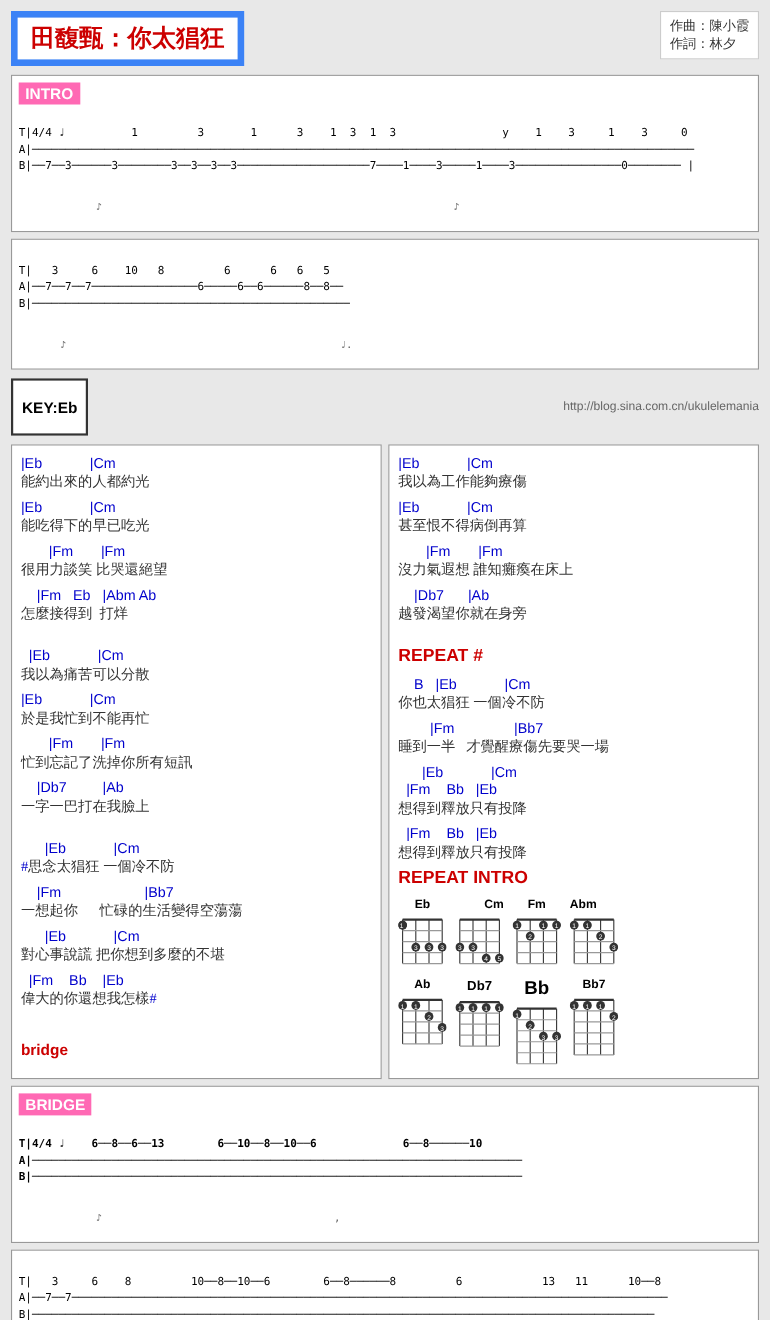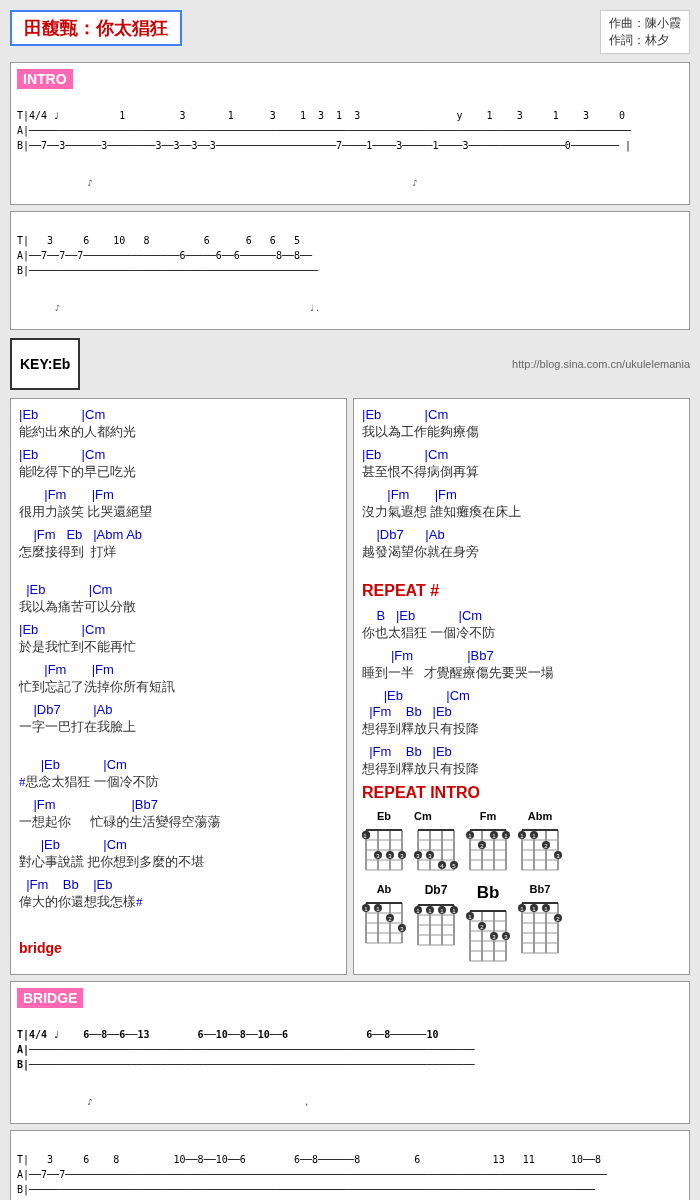--- a/index.html
+++ b/index.html
@@ -16,23 +16,23 @@
       padding: 10px;
     }
     .title-area {
       display: flex;
       justify-content: space-between;
       align-items: flex-start;
       margin-bottom: 8px;
     }
     .song-title {
       background: white;
-      border: 2px solid #3b82f6;
+      border: 6px solid #3b82f6;
       padding: 4px 12px;
-      font-size: 18px;
+      font-size: 22px;
       font-weight: bold;
       color: #cc0000;
       font-family: 'SimSun', serif;
     }
     .composer-info {
       background: white;
       border: 1px solid #ccc;
       padding: 4px 8px;
       font-size: 12px;
       color: #333;
@@ -277,21 +277,21 @@
               <text x="3" y="16" font-size="6" fill="white" text-anchor="middle">1</text>
               <circle cx="16" cy="33" r="4" fill="#333"></circle>
               <text x="16" y="36" font-size="6" fill="white" text-anchor="middle">3</text>
               <circle cx="28" cy="33" r="4" fill="#333"></circle>
               <text x="28" y="36" font-size="6" fill="white" text-anchor="middle">3</text>
               <circle cx="40" cy="33" r="4" fill="#333"></circle>
               <text x="40" y="36" font-size="6" fill="white" text-anchor="middle">3</text>
             </svg>
           </div>
 
-          <div style="text-align:left;">
+          <div style="text-align:right;">
             <div style="font-size:11px; font-weight:bold;">Cm</div>
             <svg width="44" height="50">
               <line x1="4" y1="8" x2="40" y2="8" stroke="#333" stroke-width="2"></line>
               <line x1="4" y1="8" x2="4" y2="48" stroke="#333" stroke-width="1"></line>
               <line x1="16" y1="8" x2="16" y2="48" stroke="#333" stroke-width="1"></line>
               <line x1="28" y1="8" x2="28" y2="48" stroke="#333" stroke-width="1"></line>
               <line x1="40" y1="8" x2="40" y2="48" stroke="#333" stroke-width="1"></line>
               <line x1="4" y1="18" x2="40" y2="18" stroke="#999" stroke-width="1"></line>
               <line x1="4" y1="28" x2="40" y2="28" stroke="#999" stroke-width="1"></line>
               <line x1="4" y1="38" x2="40" y2="38" stroke="#999" stroke-width="1"></line>
@@ -323,21 +323,21 @@
               <text x="4" y="16" font-size="6" fill="white" text-anchor="middle">1</text>
               <circle cx="16" cy="23" r="4" fill="#333"></circle>
               <text x="16" y="26" font-size="6" fill="white" text-anchor="middle">2</text>
               <circle cx="28" cy="13" r="4" fill="#333"></circle>
               <text x="28" y="16" font-size="6" fill="white" text-anchor="middle">1</text>
               <circle cx="40" cy="13" r="4" fill="#333"></circle>
               <text x="40" y="16" font-size="6" fill="white" text-anchor="middle">1</text>
             </svg>
           </div>
 
-          <div style="text-align:center;">
+          <div style="">
             <div style="font-size:11px; font-weight:bold;">Abm</div>
             <svg width="44" height="50">
               <line x1="4" y1="8" x2="40" y2="8" stroke="#333" stroke-width="2"></line>
               <line x1="4" y1="8" x2="4" y2="48" stroke="#333" stroke-width="1"></line>
               <line x1="16" y1="8" x2="16" y2="48" stroke="#333" stroke-width="1"></line>
               <line x1="28" y1="8" x2="28" y2="48" stroke="#333" stroke-width="1"></line>
               <line x1="40" y1="8" x2="40" y2="48" stroke="#333" stroke-width="1"></line>
               <line x1="4" y1="18" x2="40" y2="18" stroke="#999" stroke-width="1"></line>
               <line x1="4" y1="28" x2="40" y2="28" stroke="#999" stroke-width="1"></line>
               <line x1="4" y1="38" x2="40" y2="38" stroke="#999" stroke-width="1"></line>

